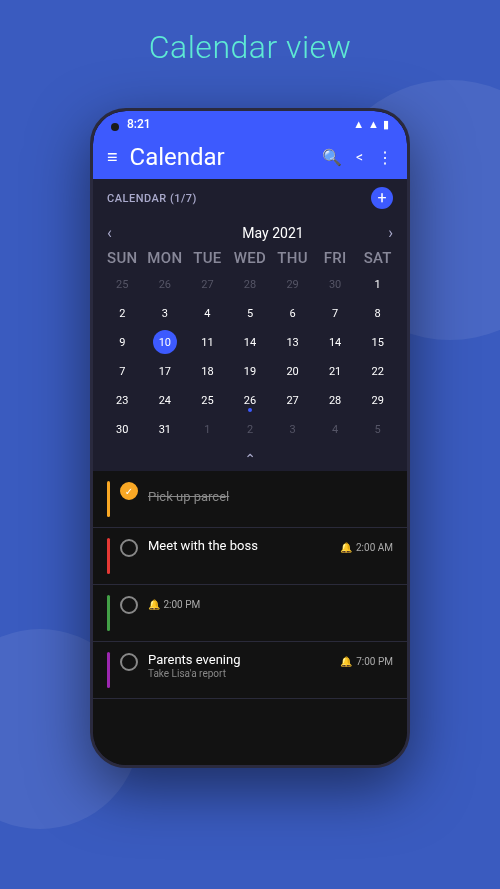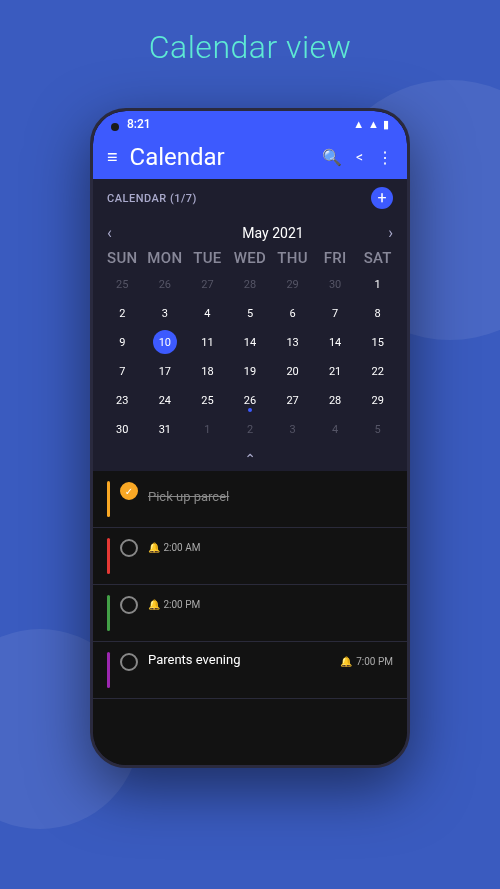--- a/index.html
+++ b/index.html
@@ -562,20 +562,23 @@
     <div class="task-item">
           <div class="task-color-bar" style="background: rgb(249, 168, 37);"></div>
           <div class="task-check completed">✓</div>
           <div class="task-content">
             <div class="task-title strikethrough">Pick up parcel</div>
           </div>
         </div>
         <div class="task-item">
           <div class="task-color-bar" style="background: rgb(229, 57, 53);"></div>
           <div class="task-check"></div>
+          <div class="task-content">
+            <div class="task-title">Meet with the boss</div>
+          </div>
           <div class="task-right">
             <div class="task-time">
               <span class="task-time-icon">🔔</span>
               <span>2:00 AM</span>
             </div>
           </div>
         </div>
         <div class="task-item">
           <div class="task-color-bar" style="background: rgb(67, 160, 71);"></div>
           <div class="task-check"></div>
@@ -584,20 +587,21 @@
               <span class="task-time-icon">🔔</span>
               <span>2:00 PM</span>
             </div>
           </div>
         </div>
         <div class="task-item">
           <div class="task-color-bar" style="background: rgb(156, 39, 176);"></div>
           <div class="task-check"></div>
           <div class="task-content">
             <div class="task-title">Parents evening</div>
+            <div class="task-subtitle">Take Lisa'a report</div>
           </div>
           <div class="task-right">
             <div class="task-time">
               <span class="task-time-icon">🔔</span>
               <span>7:00 PM</span>
             </div>
           </div>
         </div>
       </div>
 

